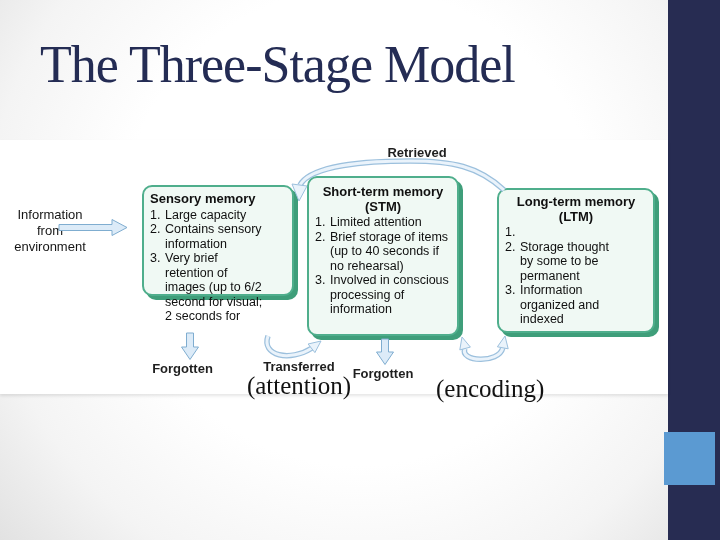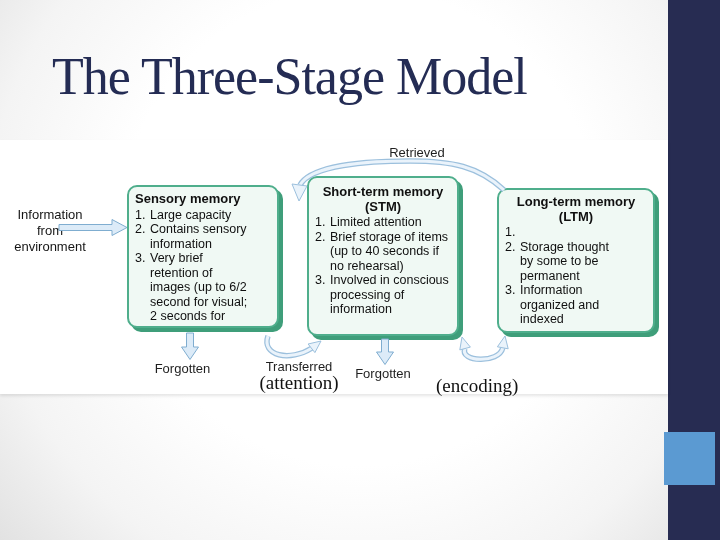--- a/index.html
+++ b/index.html
@@ -4,52 +4,52 @@
 <style>
   html,body{margin:0;padding:0;}
   .slide{
     position:relative;width:720px;height:540px;overflow:hidden;
     background:radial-gradient(circle farthest-corner at 50% 42%, #ffffff 50%, #f4f4f4 78%, #e2e2e2 100%);
     font-family:"Liberation Sans", sans-serif;
   }
   .sidebar{position:absolute;right:0;top:0;width:52px;height:540px;background:#272c52;}
   .accent{position:absolute;left:664px;top:432px;width:51px;height:53px;background:#5b9ad2;}
   .title{
-    position:absolute;left:40px;top:38px;margin:12px;width:600px;
+    position:absolute;left:40px;top:38px;margin:0;width:600px;
     font-family:"Liberation Serif", serif;font-weight:400;font-size:52px;
     letter-spacing:-1px;color:#242c54;line-height:1.05;white-space:nowrap;
   }
   .canvas{position:absolute;left:0;top:140px;width:668px;height:254px;background:#ffffff;
     box-shadow:0 2px 3px rgba(0,0,0,0.10);}
   .info-label{
     position:absolute;left:0;top:207px;width:100px;text-align:center;
     font-size:13px;line-height:16px;color:#151515;white-space:pre-line;
   }
   .box{
     position:absolute;background:#f0f9f4;border:2px solid #4fae8c;border-radius:10px;
     box-shadow:4px 4px 0 0 #3f9e7a;color:#101010;padding:5px 6px 4px 6px;box-sizing:border-box;
     font-size:12.5px;line-height:1.16;
   }
   .box-title{font-weight:bold;font-size:13px;line-height:1.12;white-space:pre-line;margin-bottom:1px;}
   .box-title.center{text-align:center;}
   .item{display:flex;margin:0;}
   .item .num{width:15px;flex:0 0 15px;}
   .item .txt{flex:1;white-space:pre-line;}
-  .box.sensory{left:127px;top:185px;width:152px;height:143px;}
+  .box.sensory{left:142px;top:185px;width:152px;height:111px;}
   .box.stm{left:307px;top:176px;width:152px;height:160px;padding-top:7px;}
   .box.ltm{left:497px;top:188px;width:158px;height:145px;}
   .lbl{position:absolute;font-size:13px;color:#1f1f1f;}
-  .lbl.center{text-align:center;}
+  .lbl.center{text-align:center;font-weight:bold;}
   .lbl-retrieved{left:375px;top:145px;width:84px;}
   .lbl-forgotten-1{left:140px;top:361px;width:85px;}
   .lbl-transferred{left:256px;top:359px;width:86px;}
   .lbl-forgotten-2{left:345px;top:366px;width:76px;}
   .lbl-transf-retr{left:437px;top:363px;width:150px;}
   .annot{
-    position:absolute;font-family:"Liberation Serif", serif;font-size:19px;color:#121212;
+    position:absolute;font-family:"Liberation Serif", serif;font-size:25px;color:#121212;
   }
   .annot-attention{left:241px;top:372px;width:116px;text-align:center;}
   .annot-encoding{left:436px;top:375px;width:130px;}
   svg.arrows{position:absolute;left:0;top:0;width:720px;height:540px;pointer-events:none;}
   .ribbon-under{fill:none;stroke:#9cc0dd;stroke-width:5.5;}
   .ribbon-over{fill:none;stroke:#eaf3fb;stroke-width:3;}
   .head{fill:#eaf3fb;stroke:#9cc0dd;stroke-width:1;}
   .flat-arrow{fill:#dcebf8;stroke:#7fadd0;stroke-width:1;}
 </style>
 </head>

